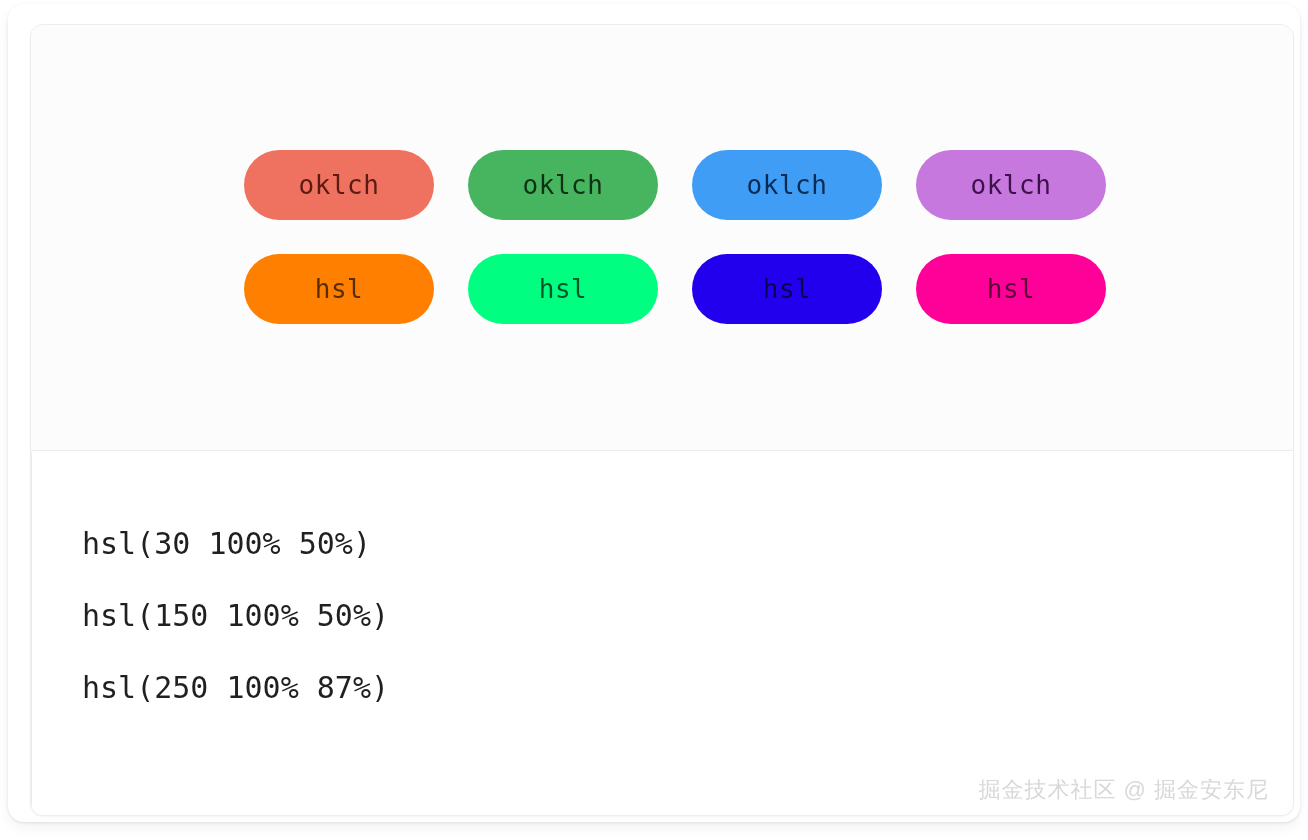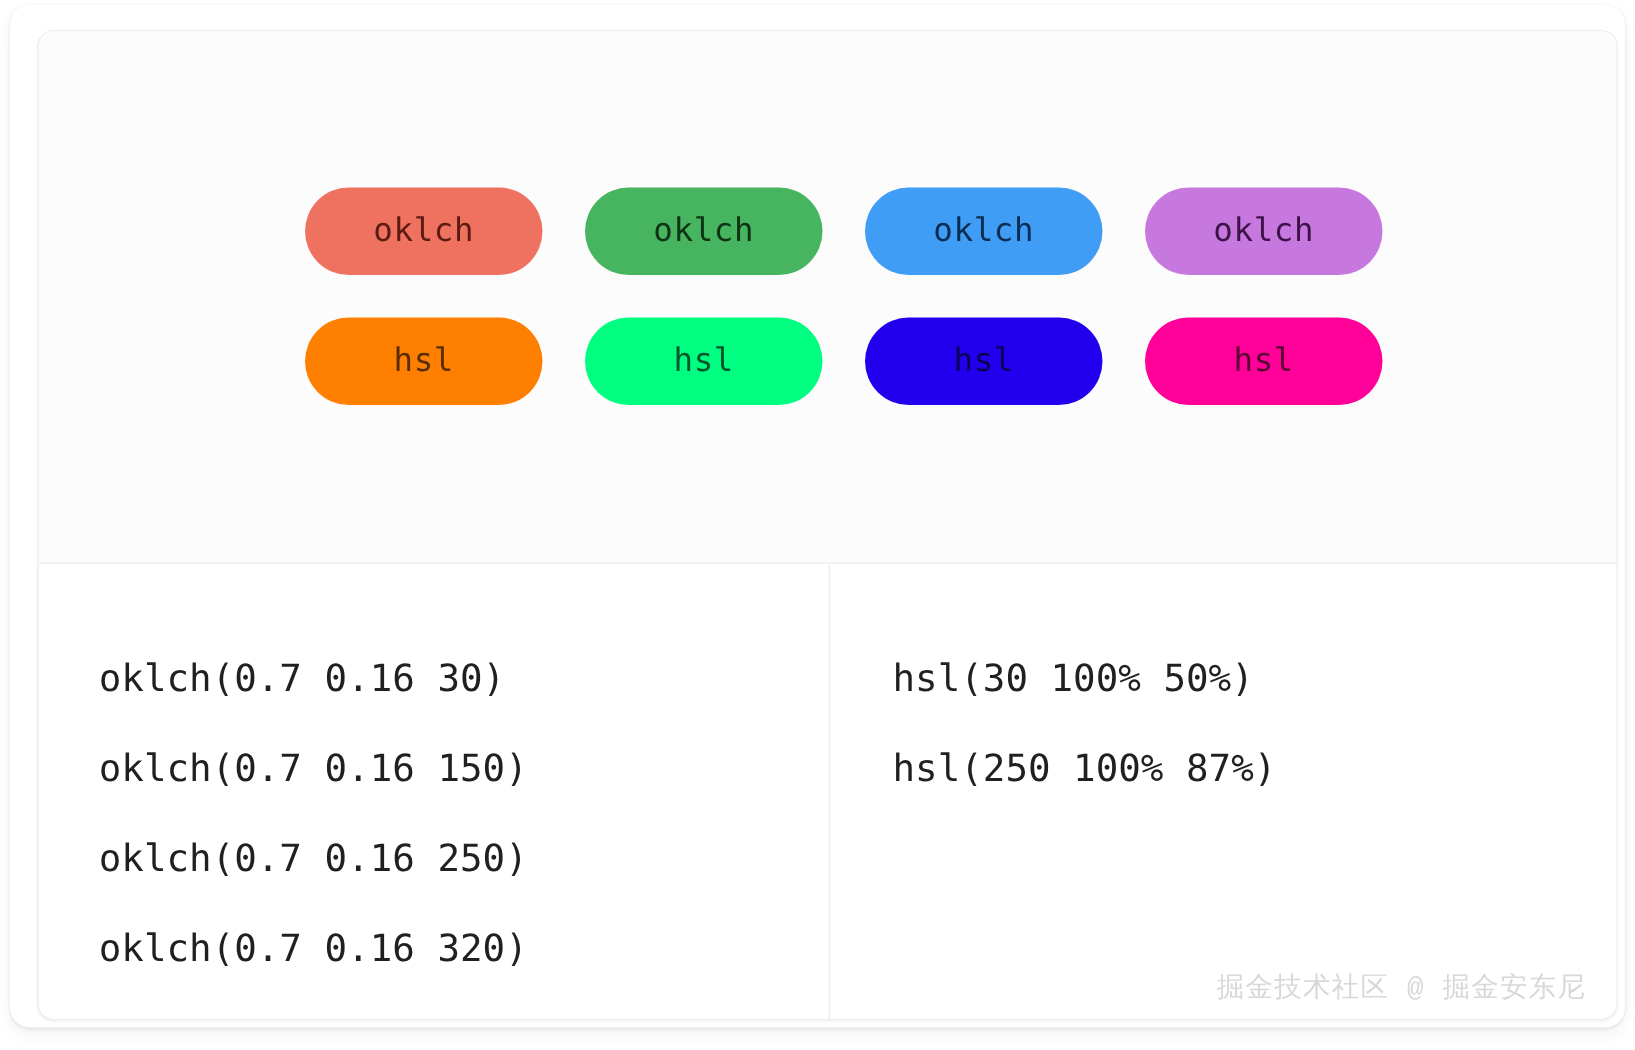--- a/index.html
+++ b/index.html
@@ -112,21 +112,21 @@
     white-space: pre;
   }
   .code-col.left  .code-line { padding-left: 48px; }
   .code-col.right .code-line { padding-left: 50px; }
 
   
   .watermark {
     position: absolute;
     right: 24px;
     bottom: 10px;
-    font-family: Liberation Mono, monospace;
+    font-family: Liberation Sans, sans-serif;
     font-size: 22px;
     color: #d8d8d8;
     letter-spacing: 1px;
     white-space: nowrap;
     user-select: none;
   }
 </style>
 </head>
 <body>
 
@@ -161,29 +161,24 @@
             </div>
           <div class="pill" style="background-color: rgb(255, 0, 153); color: rgb(89, 0, 53);">
               <span>hsl</span>
             </div>
 
         </div>
       </div>
 
       <div class="code-area">
 
-        <div class="code-col left">
-          <div class="code-line">oklch(0.7 0.16 30)</div>
-          <div class="code-line">oklch(0.7 0.16 150)</div>
-          <div class="code-line">oklch(0.7 0.16 250)</div>
-          <div class="code-line">oklch(0.7 0.16 320)</div>
-        </div>
 
         <div class="code-col right">
           <div class="code-line">hsl(30 100% 50%)</div>
+          <div class="code-line">hsl(150 100% 50%)</div>
           <div class="code-line">hsl(250 100% 87%)</div>
         </div>
 
       </div>
 
       <div class="watermark">掘金技术社区 @ 掘金安东尼</div>
 
     </div>
   </div>
 </div>

